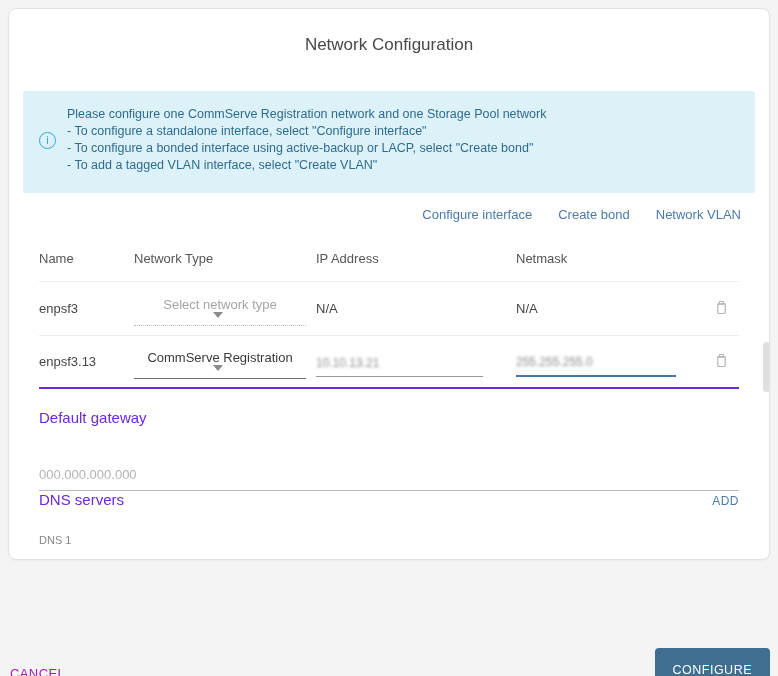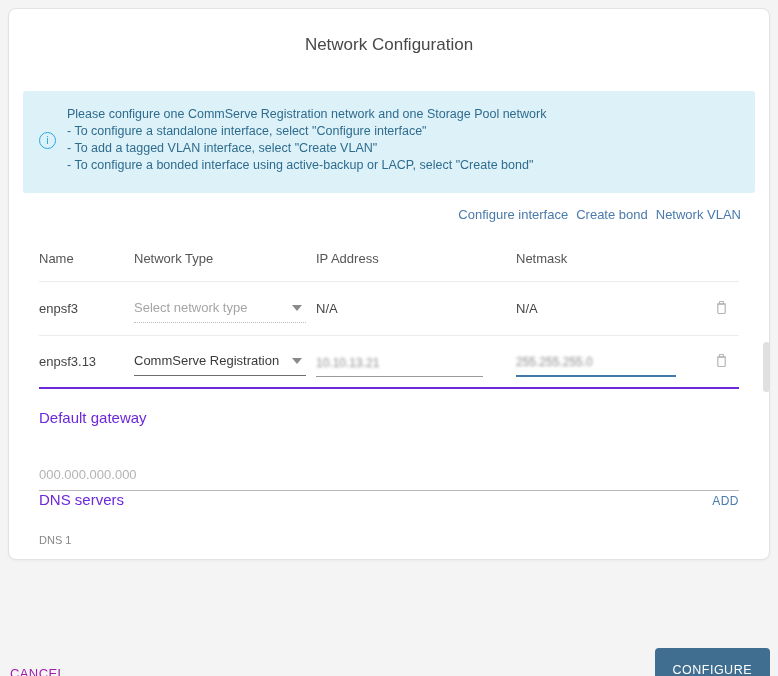--- a/index.html
+++ b/index.html
@@ -44,21 +44,21 @@
     font-size: 11px;
     line-height: 14px;
     text-align: center;
     font-style: normal;
     margin-right: 11px;
   }
   .info-text { font-size: 12.5px; line-height: 17px; color: #2e6c8e; }
   .toolbar-links {
     display: flex;
     justify-content: flex-end;
-    gap: 8px;
+    gap: 26px;
     margin: 14px 28px 0 0;
     height: 18px;
   }
   .toolbar-links a {
     color: #4a7aab;
     font-size: 13px;
     text-decoration: none;
     cursor: pointer;
   }
   .net-table { margin: 10px 30px 0 30px; }
@@ -71,20 +71,21 @@
   .trow { height: 54px; border-top: 1px solid #ededed; font-size: 13px; color: #454545; }
   .trow.last { border-bottom: 2px solid #6d28d9; }
   .select-ctl {
     width: 172px;
     display: flex;
     justify-content: space-between;
     align-items: center;
     padding-bottom: 7px;
     cursor: pointer;
     margin-top: 6px;
+    flex-direction: column;
   }
   .select-ctl.placeholder { border-bottom: 1px dotted #bdbdbd; color: #a5a5a5; }
   .select-ctl.filled { border-bottom: 1px solid #6e6e6e; color: #3a3a3a; justify-content: space-between; }
   .caret {
     width: 0; height: 0;
     border-left: 5px solid transparent;
     border-right: 5px solid transparent;
     border-top: 6px solid #8a8a8a;
     margin-right: 4px;
   }
@@ -166,22 +167,22 @@
 
 <div class="card">
 
   <div class="title">Network Configuration</div>
 
   <div class="infobox">
     <span class="info-icon">i</span>
     <div class="info-text">
       <div>Please configure one CommServe Registration network and one Storage Pool network</div>
       <div>- To configure a standalone interface, select "Configure interface"</div>
+      <div>- To configure a bonded interface using active-backup or LACP, select "Create bond"</div>
       <div>- To add a tagged VLAN interface, select "Create VLAN"</div>
-      <div>- To configure a bonded interface using active-backup or LACP, select "Create bond"</div>
     </div>
   </div>
 
   <div class="toolbar-links">
     <a>Configure interface</a>
     <a>Create bond</a>
     <a>Network VLAN</a>
   </div>
 
   <div class="net-table">

